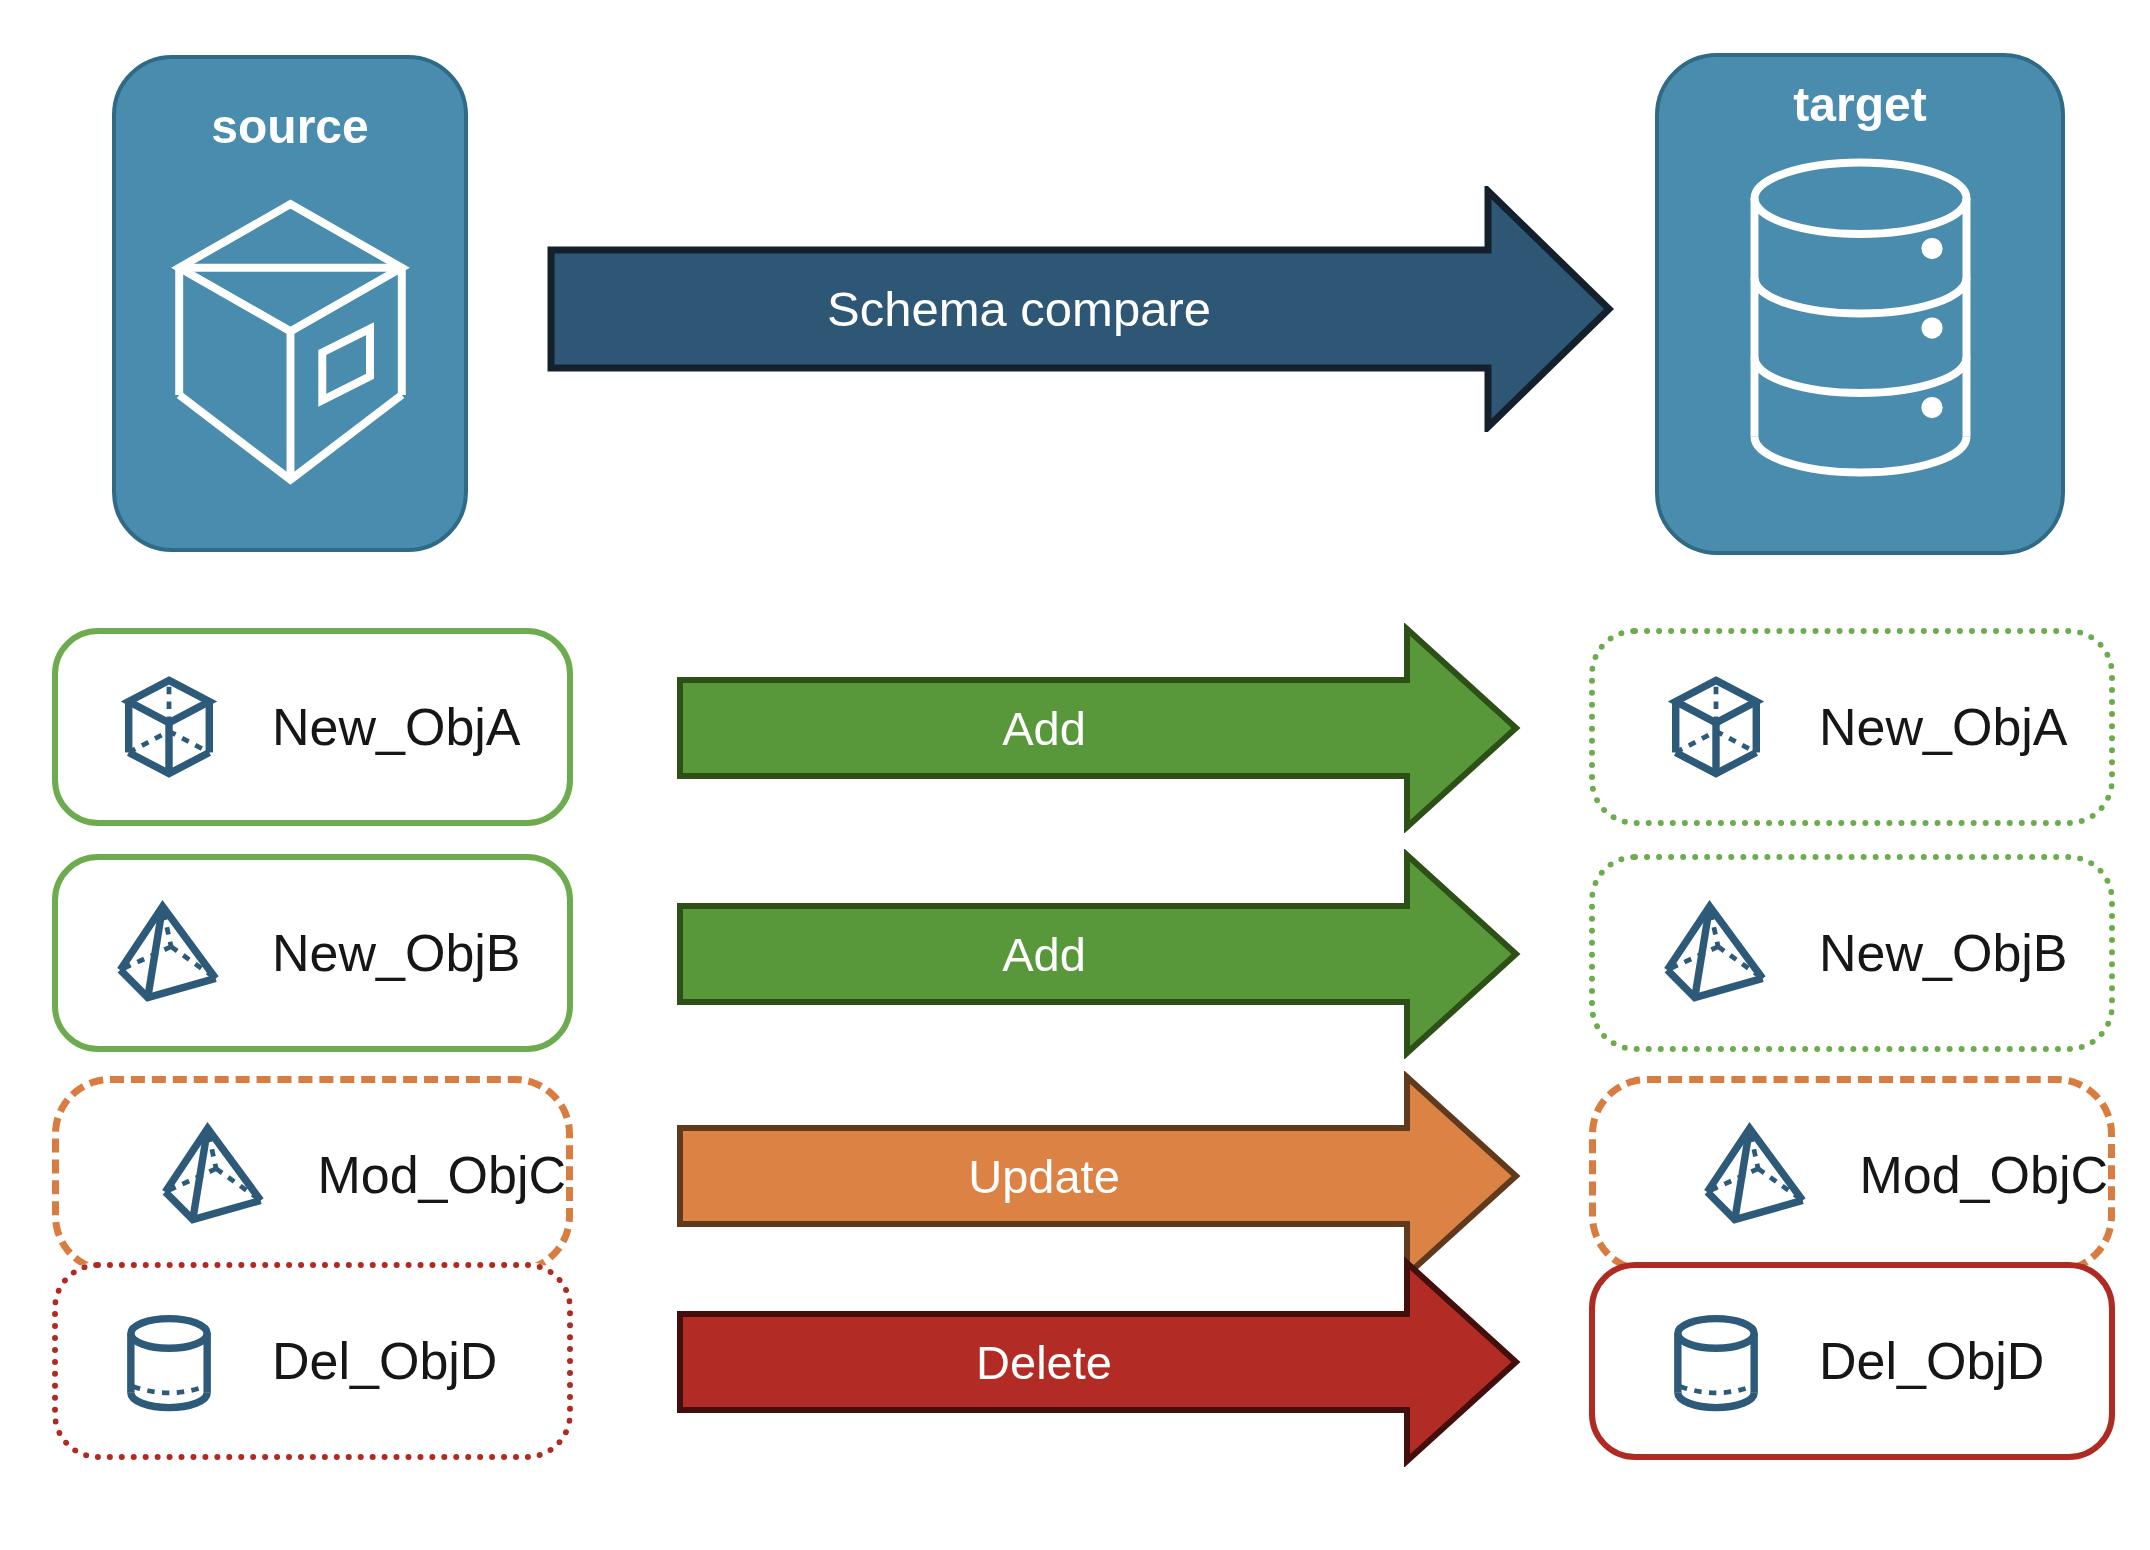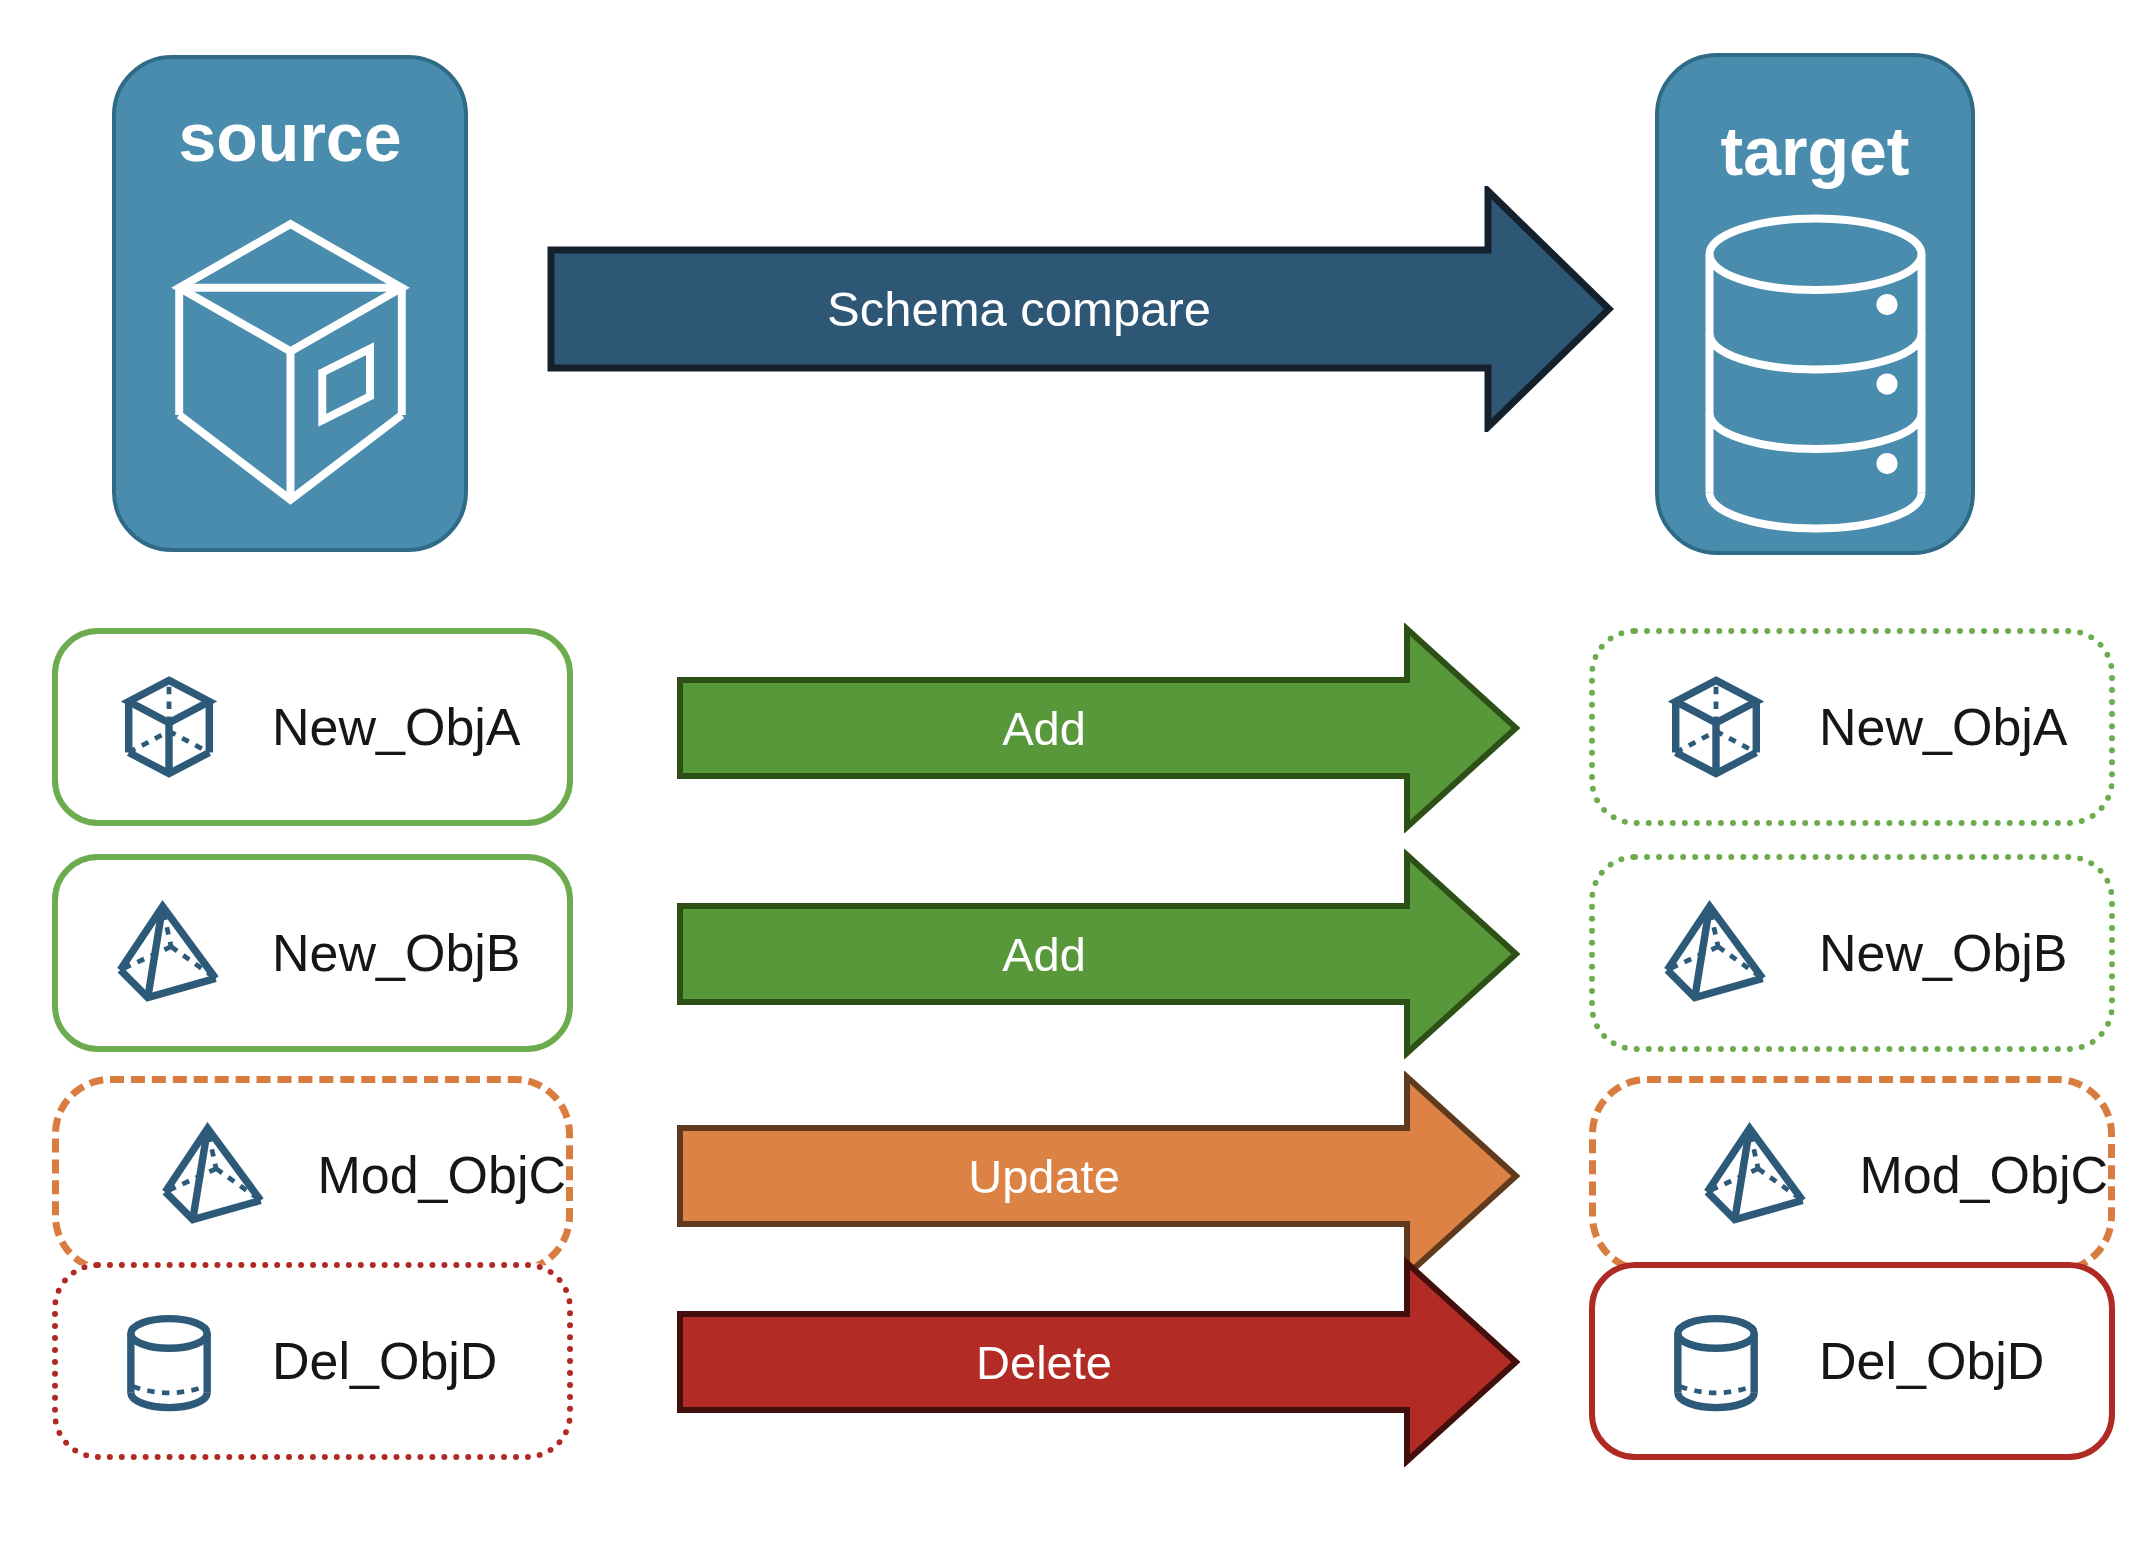--- a/index.html
+++ b/index.html
@@ -9,22 +9,22 @@
     font-family:"Liberation Sans", sans-serif;
   }
 
   
   .panel {
     position:absolute; box-sizing:border-box;
     background:var(--panel-fill); border:4px solid var(--panel-border);
     display:flex; flex-direction:column; align-items:center;
   }
   #source-panel { left:112px; top:55px; width:356px; height:497px; border-radius:60px; padding-top:44px; }
-  #target-panel { left:1655px; top:53px; width:320px; height:502px; border-radius:62px; padding-top:60px; }
-  .panel-title { color:#ffffff; font-weight:bold; font-size:68px; line-height:1; }
+  #target-panel { left:1655px; top:53px; width:410px; height:502px; border-radius:62px; padding-top:24px; }
+  .panel-title { color:#ffffff; font-weight:bold; font-size:48px; line-height:1; }
   .panel-icon { display:block; }
   #source-panel .panel-icon { width:265px; height:330px; margin-top:10px; }
   #target-panel .panel-icon { width:265px; height:345px; margin-top:16px; }
   .white-line { stroke:#ffffff; fill:none; stroke-width:3; stroke-linejoin:miter; stroke-linecap:butt; }
   .white-dot { fill:#ffffff; stroke:none; }
 
   
   #compare-arrow { position:absolute; left:546px; top:186px; }
   #compare-arrow polygon { fill:var(--compare-arrow-fill); stroke:var(--compare-arrow-border); stroke-width:7; }
   #compare-arrow text, .arrow-text {

